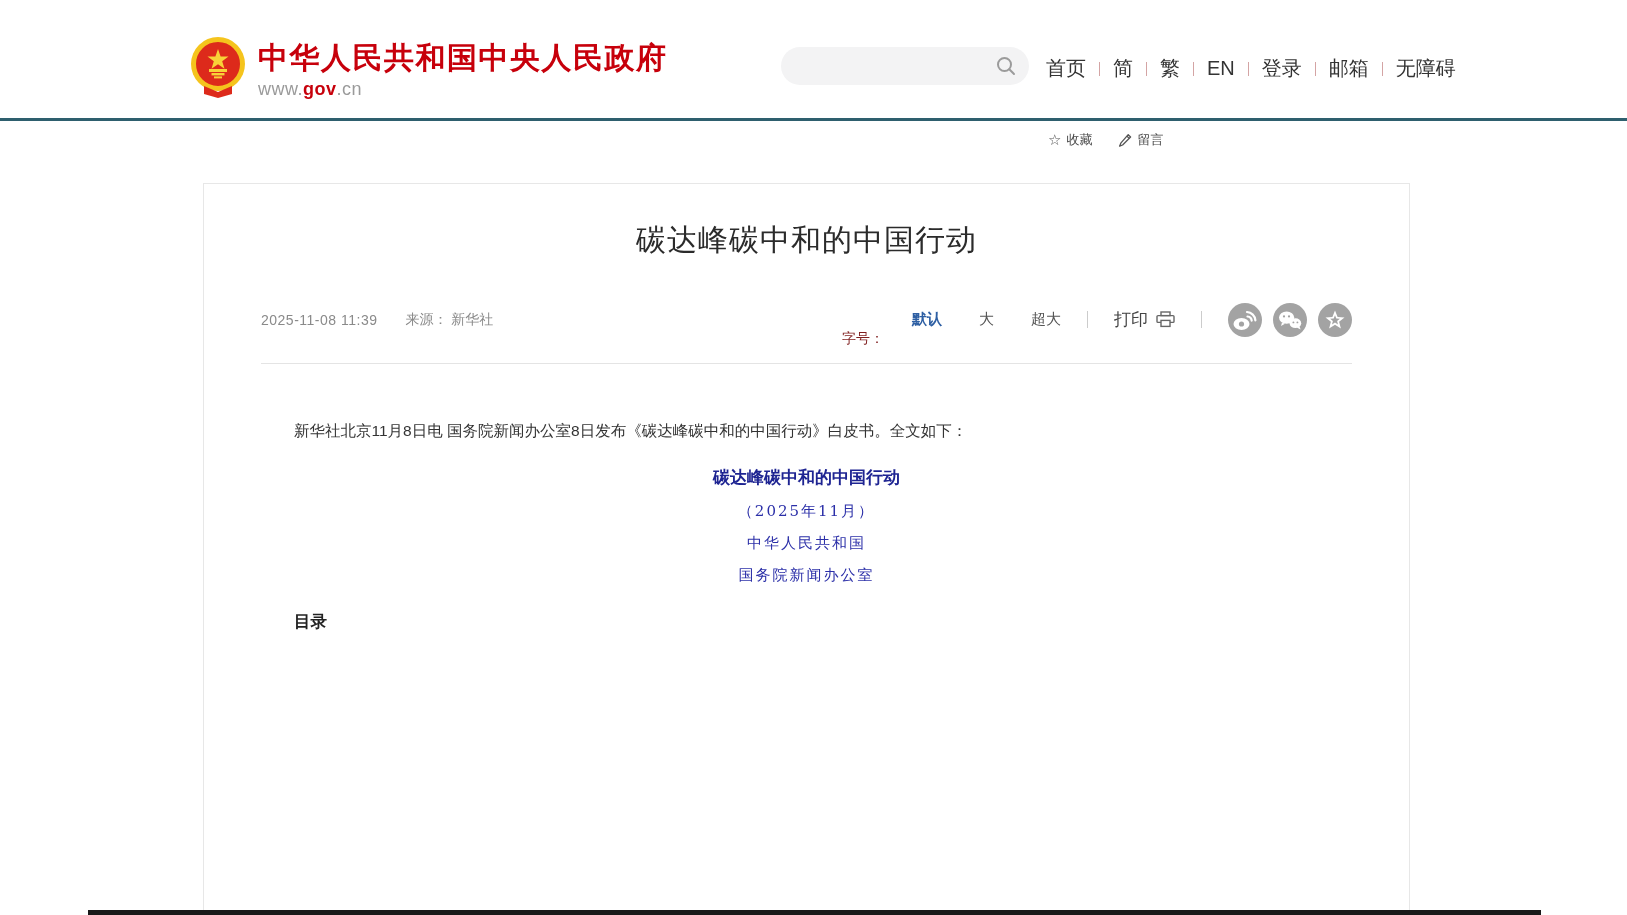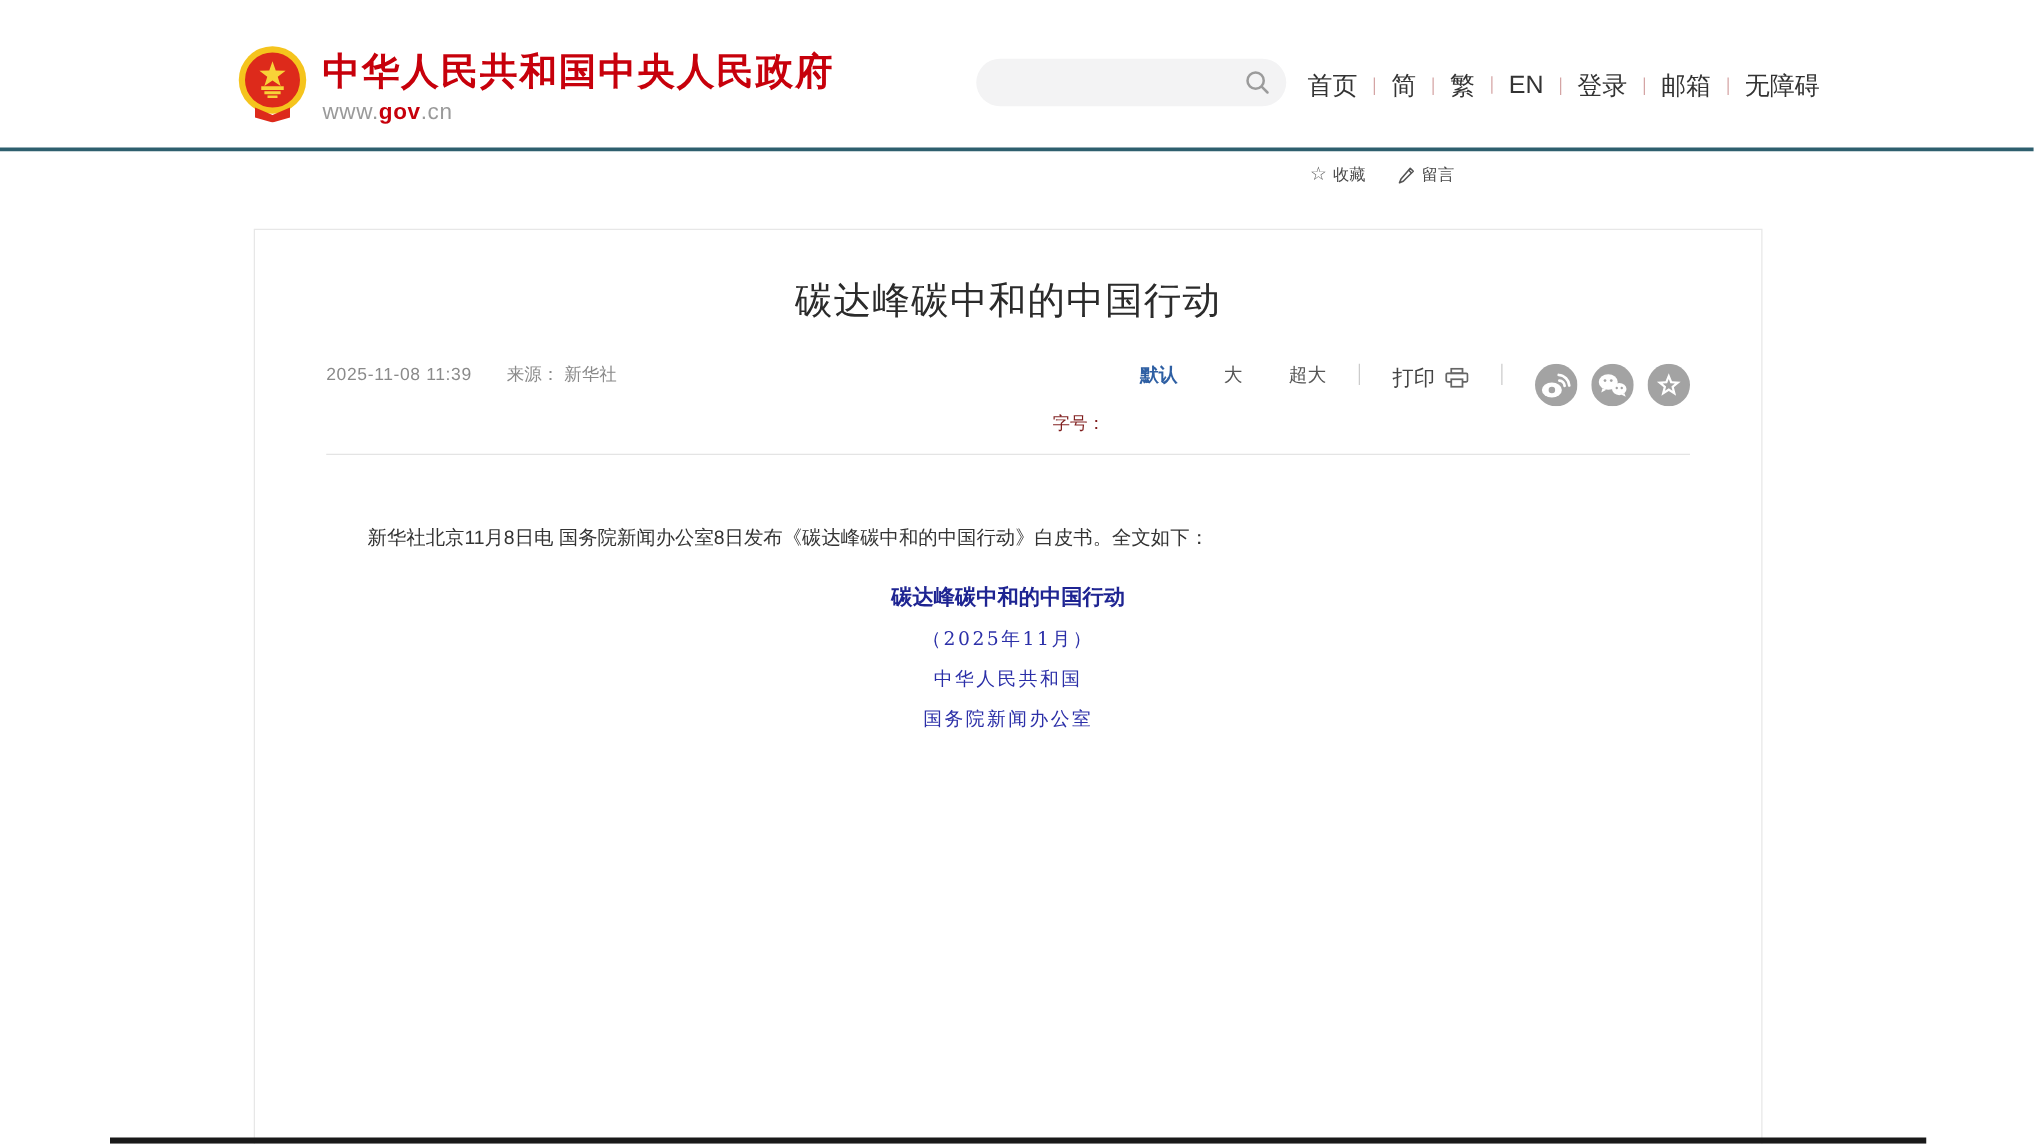--- a/index.html
+++ b/index.html
@@ -38,21 +38,21 @@
   .quickbar .qitem { display:flex; align-items:center; gap:5px; cursor:pointer; }
   .quickbar .star { font-size:15px; color:#555; line-height:14px; }
 
   
   .card { position:absolute; left:203px; top:183px; width:1207px; height:780px;
           background:#fff; border:1px solid #e7e7e7; }
   .article-title { margin-top:36px; text-align:center; font-size:30px; font-weight:500;
                    color:#2b2b2b; letter-spacing:1px; }
 
   .meta { margin:30px 57px 0 57px; padding-bottom:15px; border-bottom:1px solid #e4e4e4;
-          display:flex; align-items:flex-start; font-size:14px; color:#8a8a8a; }
+          display:flex; align-items:center; font-size:14px; color:#8a8a8a; }
   .meta .date { letter-spacing:0.5px; }
   .meta .src { margin-left:28px; }
   .meta .spacer { flex:1; }
   .meta .fs-label { color:#7f1d1d;margin-top:39px; }
   .fs-list { list-style:none; display:flex; align-items:center; gap:13px; margin-left:4px; color:#555; }
   .fs-list li { cursor:pointer; font-size:15px;padding-left:24px; }
   .fs-list li:first-child { color:#2e5fa3; font-weight:bold; }
   .meta .vsep { width:1px; height:17px; background:#ccc; margin:0 26px; }
   .meta .print { display:flex; align-items:center; gap:8px; color:#444; font-size:17px; cursor:pointer; }
   .share { display:flex; align-items:center; gap:11px; }
@@ -184,16 +184,17 @@
   </div>
 
   <div class="body-col">
     <p class="lead">新华社北京11月8日电 国务院新闻办公室8日发布《碳达峰碳中和的中国行动》白皮书。全文如下：</p>
 
     <p class="doc-heading">碳达峰碳中和的中国行动</p>
     <p class="doc-line">（2025年11月）</p>
     <p class="doc-line">中华人民共和国</p>
     <p class="doc-line">国务院新闻办公室</p>
 
+    <p class="toc-title">目录</p>
   </div>
 </div>
 
 <div class="bottom-bar"></div>
 
 </body></html>

